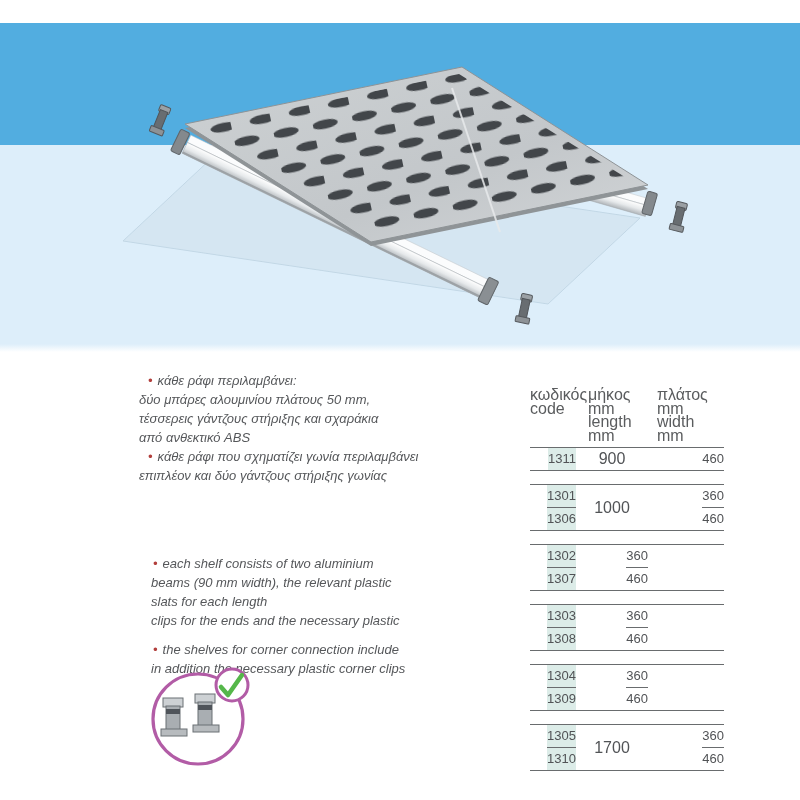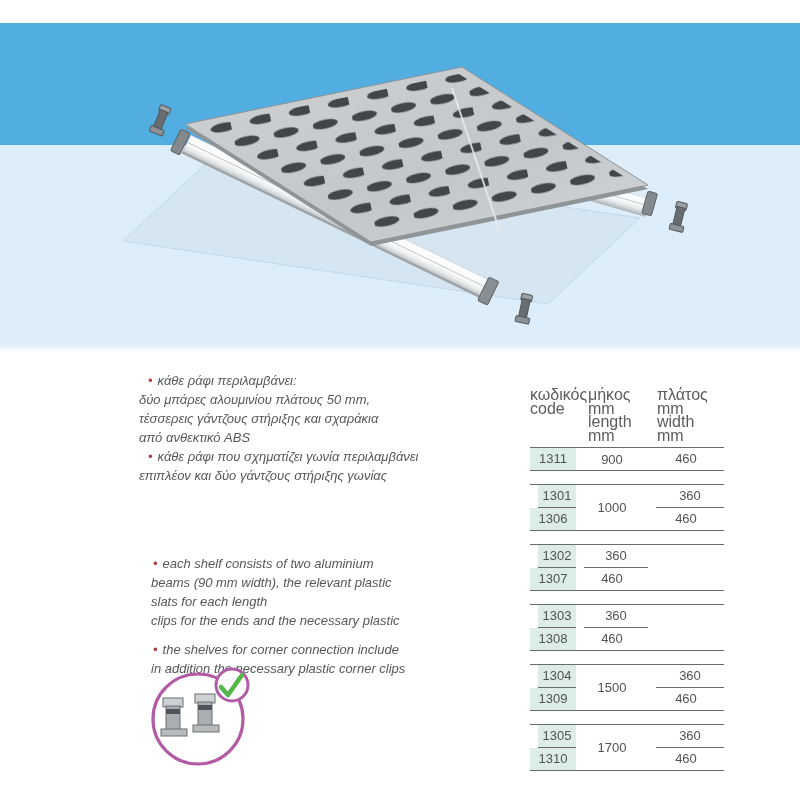--- a/index.html
+++ b/index.html
@@ -18,26 +18,26 @@
 
   
   .spec-table{position:absolute;left:530px;top:388px;width:194px;color:#515356;}
   .thead{display:grid;grid-template-columns:46px 72px 76px;font-size:16px;
          line-height:13.5px;color:#5a5c5e;margin-bottom:5px;}
   .th.c2{padding-left:12px}
   .th.c3{padding-left:9px}
   .tgroup{display:grid;grid-template-columns:46px 72px 76px;
           border-top:1.5px solid #696c6e;border-bottom:1.5px solid #696c6e;
           margin-bottom:13px;}
-  .codes,.widths{display:flex;flex-direction:column;}
+  .codes,.widths{display:flex;flex-direction:column;align-items:flex-end;}
   .code{height:22px;line-height:22px;text-align:center;background:#dcece8;
         font-size:13px;}
   .wid{height:22px;line-height:22px;text-align:center;font-size:13px;}
   .sep{border-bottom:1.5px solid #696c6e;margin-left:8px;}
-  .len{display:flex;align-items:center;justify-content:center;font-size:13px;}
+  .len{display:flex;align-items:center;justify-content:center;font-size:16px;}
 
   .clip-figure{position:absolute;left:145px;top:666px;}
 </style>
 </head>
 <body>
 
 <svg class="banner" width="800" height="352" viewBox="0 0 800 352">
   <defs>
     <linearGradient id="beamGrad" x1="0" y1="0" x2="0" y2="1">
       <stop offset="0" stop-color="#ffffff"></stop>
@@ -182,21 +182,20 @@
       <div class="wid sep">360</div>
       <div class="wid">460</div>
     </div>
   </div>
 
   <div class="tgroup">
     <div class="codes">
       <div class="code sep">1304</div>
       <div class="code">1309</div>
     </div>
-    <div class="len">1500</div>
     <div class="widths">
       <div class="wid sep">360</div>
       <div class="wid">460</div>
     </div>
   </div>
 
   <div class="tgroup">
     <div class="codes">
       <div class="code sep">1305</div>
       <div class="code">1310</div>

